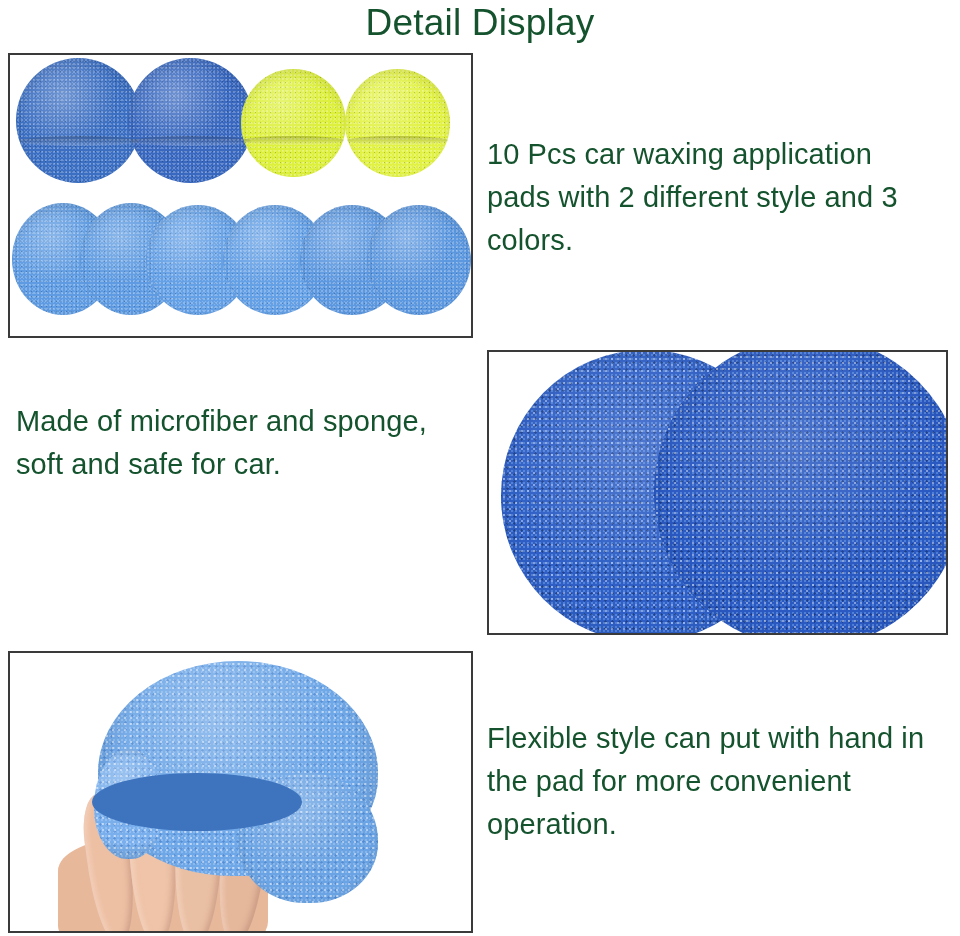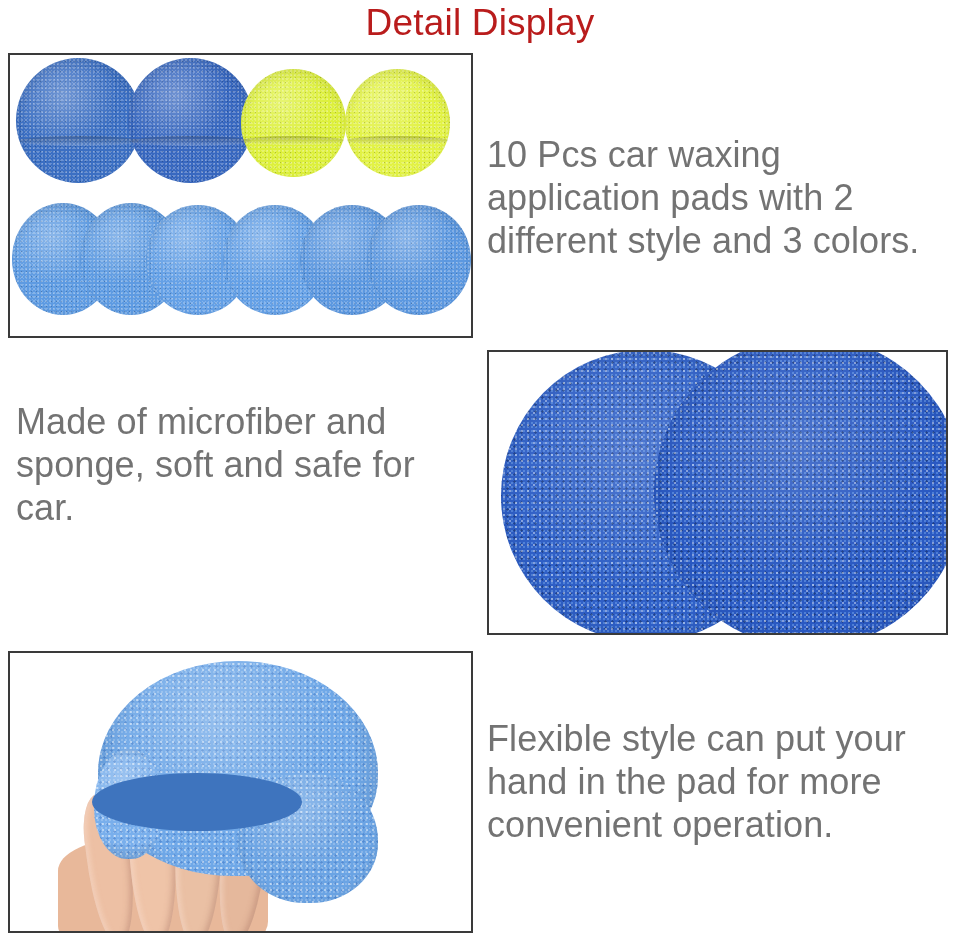--- a/index.html
+++ b/index.html
@@ -19,21 +19,21 @@
   
   .page-title {
     position: absolute;
     left: 0;
     top: -1px;
     width: 960px;
     text-align: center;
     font-size: 37px;
     line-height: 48px;
     font-weight: 400;
-    color: #b91c1c;
+    color: #14532d;
     letter-spacing: 0.2px;
     white-space: nowrap;
   }
 
   
   .photo-panel {
     position: absolute;
     background: #ffffff;
     border: 2px solid #3a3a3a;
     box-sizing: border-box;
@@ -156,22 +156,22 @@
                 inset 3px 0 5px rgba(255,230,215,.55);
   }
   .palm {
     position: absolute;
     border-radius: 34% 30% 18% 22% / 30% 36% 24% 20%;
   }
 
   
   .feature-text {
     position: absolute;
-    color: #737373;
-    font-size: 36px;
+    color: #14532d;
+    font-size: 29px;
     line-height: 43px;
     font-weight: 400;
     letter-spacing: 0.1px;
   }
   #feature-text-1 { left: 487px; top: 133px; width: 440px; }
   #feature-text-2 { left: 16px;  top: 400px; width: 460px; }
   #feature-text-3 { left: 487px; top: 717px; width: 450px; }
 </style>
 </head>
 <body>
@@ -227,13 +227,13 @@
     <div class="pad-opening" style="left:82px; top:120px; width:210px; height:58px; background:#3E74BE;"></div>
 
     <div class="hand-pad" style="left:88px; top:8px; width:280px; height:215px; background:#6FA8E8;"></div>
 
     <div class="hand-pad" style="left:228px; top:120px; width:140px; height:130px; background:#6BA4E4;"></div>
     <div class="hand-pad" style="left:84px; top:96px; width:70px; height:110px; background:#79AFEC;"></div>
 
   </div>
 </div>
 
-<div class="feature-text" id="feature-text-3">Flexible style can put your hand in the pad for more convenient operation.</div>
+<div class="feature-text" id="feature-text-3">Flexible style can put with hand in the pad for more convenient operation.</div>
 
 </body></html>

